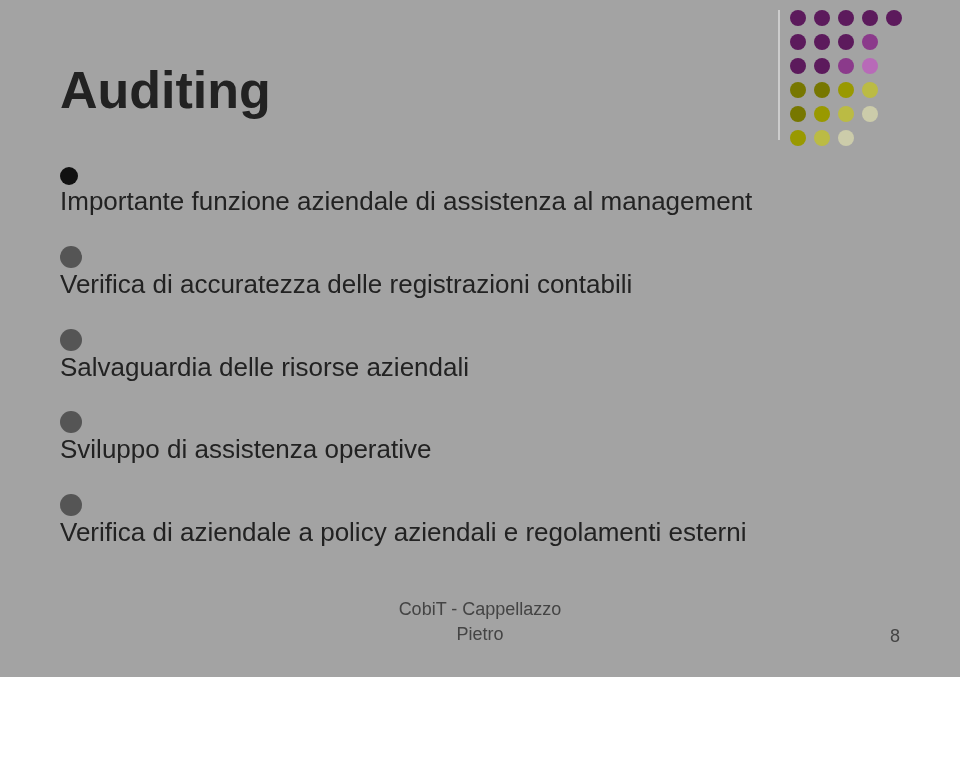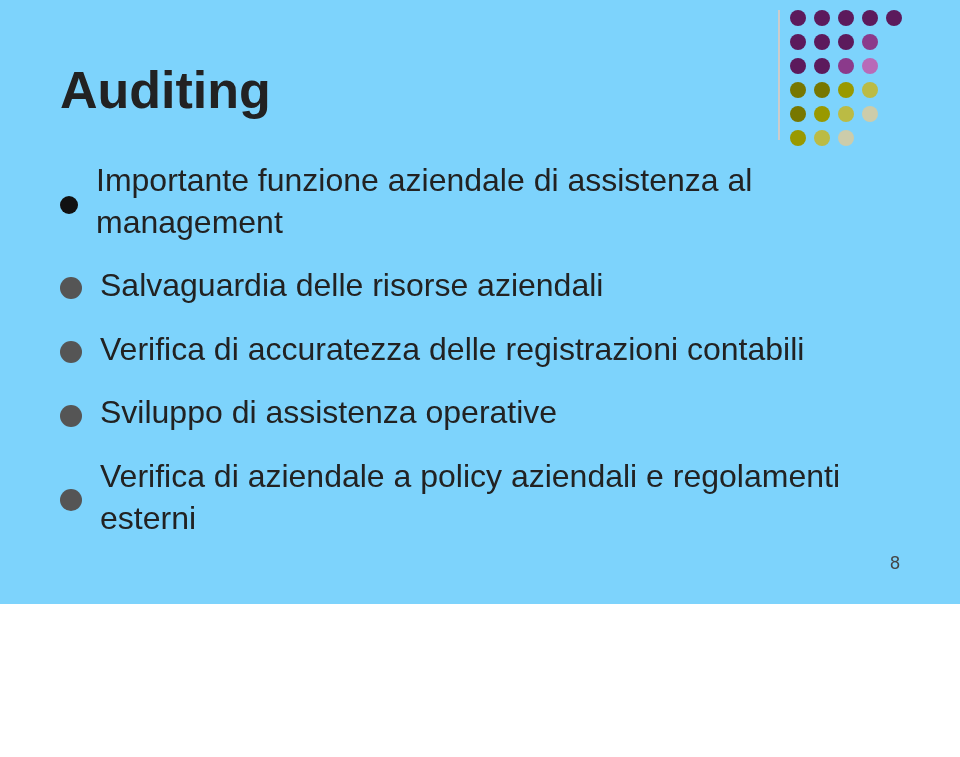--- a/index.html
+++ b/index.html
@@ -12,45 +12,46 @@
       width: 960px;
       height: 757px;
       background: #ffffff;
       font-family: Arial, sans-serif;
       overflow: hidden;
       position: relative;
     }
 
     .slide {
       width: 960px;
-      height: 604px;
-      background: #7dd3fc;
+      height: 677px;
+      background: #a3a3a3;
       position: relative;
       padding: 40px 60px 40px 60px;
     }
 
     .title {
       font-size: 52px;
       font-weight: bold;
       color: #222222;
       margin-top: 20px;
       margin-bottom: 40px;
     }
 
     .content-area {
       margin-top: 10px;
     }
 
     .bullet-item {
       display: flex;
-      align-items: center;
+      align-items: flex-start;
       margin-bottom: 22px;
-      font-size: 32px;
+      font-size: 26px;
       color: #222222;
       line-height: 1.3;
+      flex-direction: column;
     }
 
     .bullet-item .bullet-icon {
       width: 22px;
       height: 22px;
       min-width: 22px;
       min-height: 22px;
       border-radius: 50%;
       background: #555555;
       margin-top: 5px;
@@ -175,36 +176,42 @@
 
   <div class="content-area">
 
     <div class="bullet-item main-bullet">
       <div class="bullet-icon"></div>
       <span class="bullet-text">Importante funzione aziendale di assistenza al management</span>
     </div>
 
     <div class="bullet-item">
       <div class="bullet-icon"></div>
+      <span class="bullet-text">Verifica di accuratezza delle registrazioni contabili</span>
+    </div>
+
+    <div class="bullet-item">
+      <div class="bullet-icon"></div>
       <span class="bullet-text">Salvaguardia delle risorse aziendali</span>
     </div>
 
     <div class="bullet-item">
       <div class="bullet-icon"></div>
-      <span class="bullet-text">Verifica di accuratezza delle registrazioni contabili</span>
-    </div>
-
-    <div class="bullet-item">
-      <div class="bullet-icon"></div>
       <span class="bullet-text">Sviluppo di assistenza operative</span>
     </div>
 
     <div class="bullet-item">
       <div class="bullet-icon"></div>
       <span class="bullet-text">Verifica di aziendale a policy aziendali e regolamenti esterni</span>
     </div>
 
   </div>
 
+  <div class="footer">
+    <div class="footer-text">
+      <span>CobiT - Cappellazzo</span><br>
+      <span>Pietro</span>
+    </div>
+  </div>
 
   <div class="page-number">8</div>
 
 </div>
 
 </body></html>

